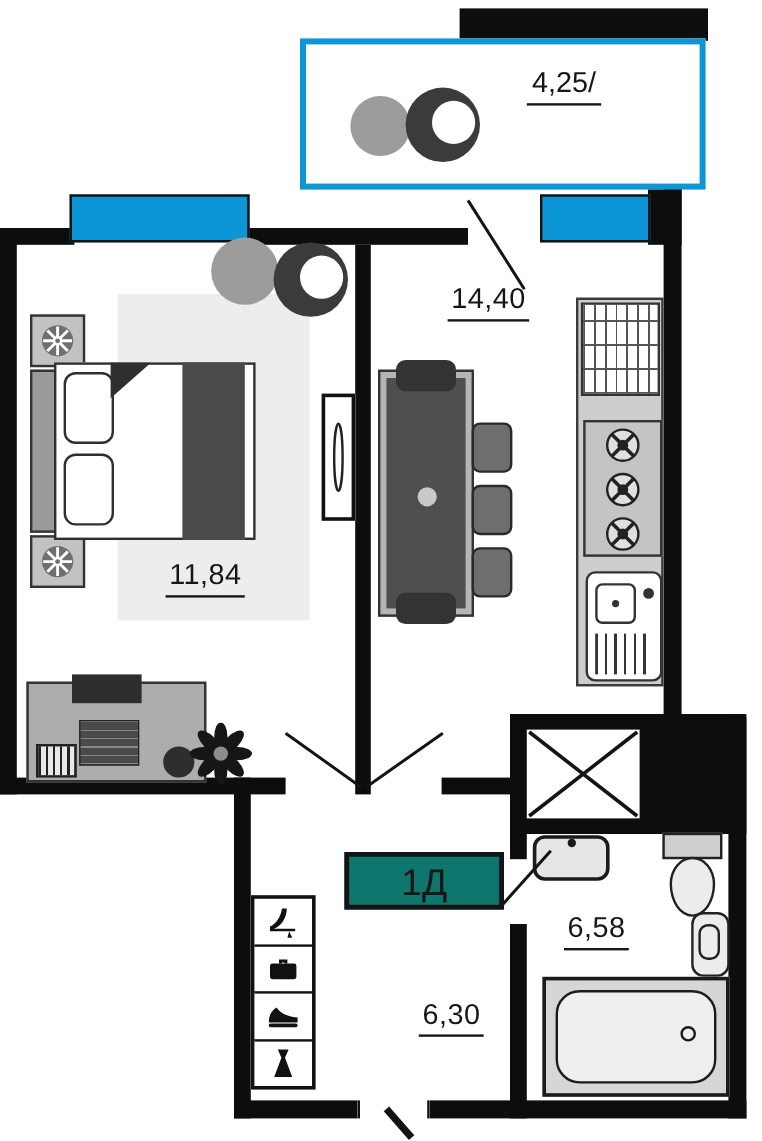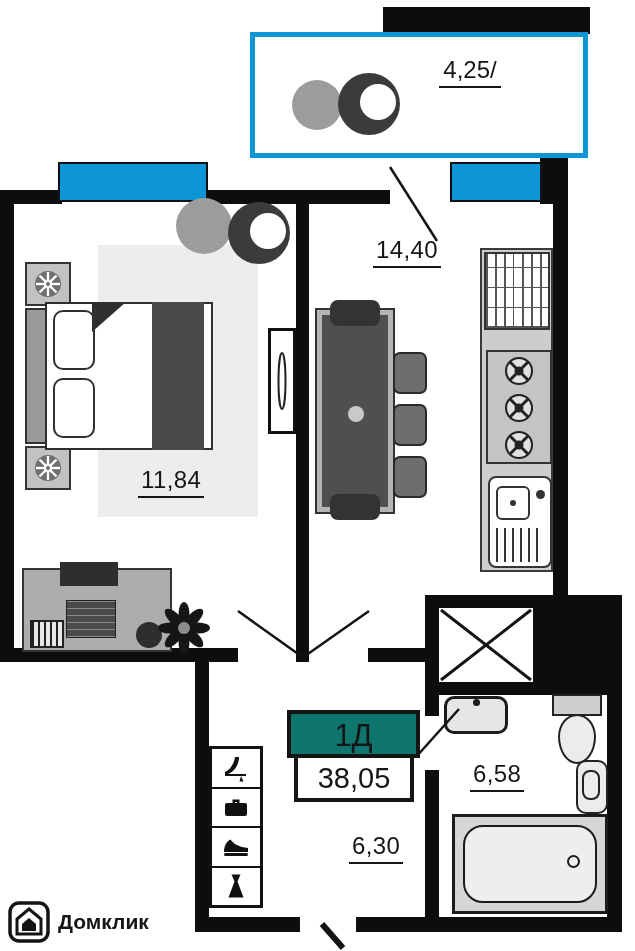--- a/index.html
+++ b/index.html
@@ -211,32 +211,21 @@
   <div class="abs" style="left:306px;top:832px;margin-left:43px;">
     <span class="area">6,30</span>
   </div>
   <div class="abs" style="left:470px;top:760px;">
     <span class="area">6,58</span>
   </div>
 
   <div class="abs" style="left:287px;top:710px;width:133px;height:48px;background:#0f766e;border:4px solid #141414;display:flex;align-items:flex-end;justify-content:center;font-size:31px;">
     <span>1Д</span>
   </div>
-  <div class="abs" style="left:294px;top:754px;width:120px;height:48px;background:#fff;border:4px solid #141414;display:flex;align-items:center;justify-content:center;font-size:29px;">
-    <span>38,05</span>
-  </div>
-
-  <div class="abs" style="left:8px;top:901px;display:flex;align-items:center;gap:8px;">
-    <svg width="42" height="42" viewBox="0 0 42 42">
-      <rect x="2" y="2" width="38" height="38" rx="9" fill="#fff" stroke="#141414" stroke-width="3.5"></rect>
-      <path d="M21 8 L33 18 V33 H9 V18 Z" fill="none" stroke="#141414" stroke-width="3"></path>
-      <path d="M21 17 L28 23 V30 H14 V23 Z" fill="#141414"></path>
-    </svg>
-    <span style="font-size:21px;font-weight:bold;">Домклик</span>
-  </div>
+
 
   <svg class="abs" style="left:0;top:0;pointer-events:none;" width="635" height="951" viewBox="0 0 635 951">
     <g stroke="#141414" stroke-width="2.5" fill="none">
       <line x1="390" y1="167" x2="437" y2="241"></line>
       <line x1="238" y1="611" x2="301" y2="656"></line>
       <line x1="369" y1="611" x2="305" y2="656"></line>
       <line x1="416" y1="757" x2="459" y2="709"></line>
       <line x1="441" y1="610" x2="531" y2="680" stroke-width="3"></line>
       <line x1="531" y1="610" x2="441" y2="680" stroke-width="3"></line>
       <line x1="322" y1="924" x2="343" y2="948" stroke-width="6"></line>

